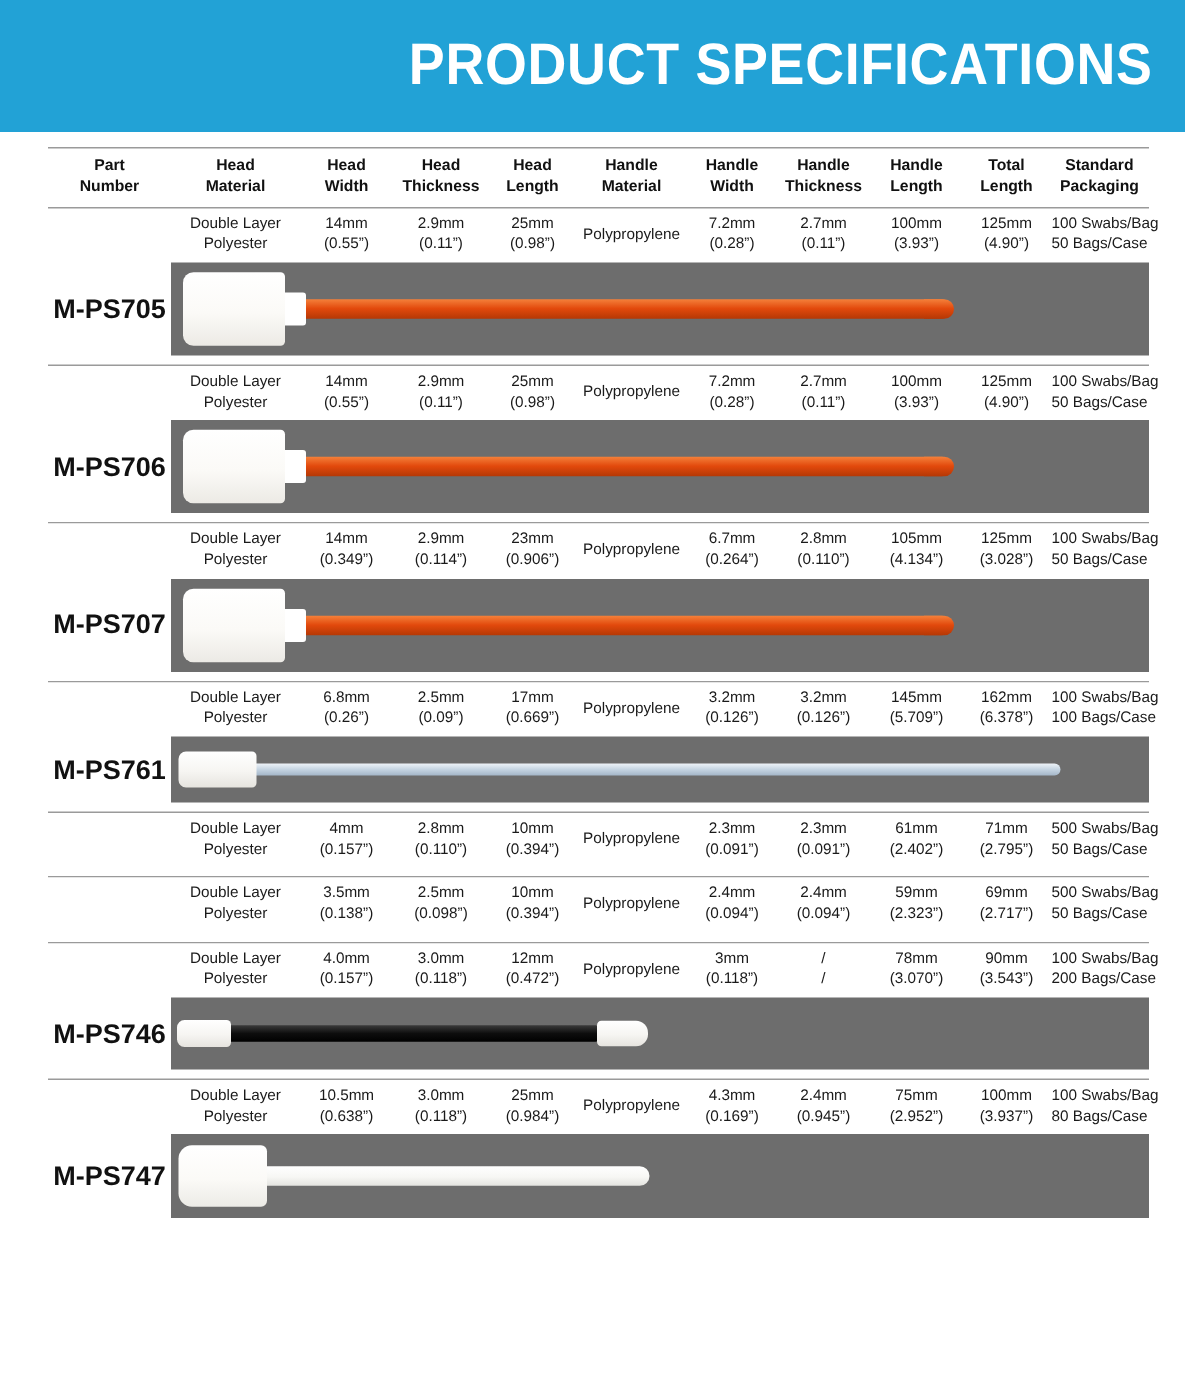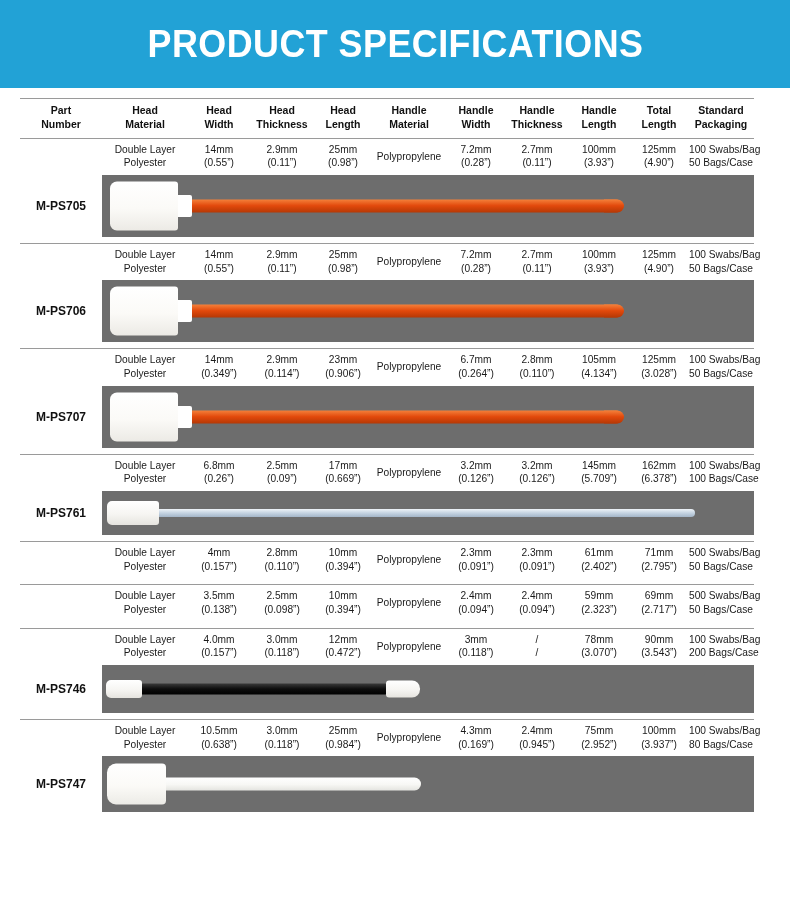--- a/index.html
+++ b/index.html
@@ -18,36 +18,36 @@
     overflow: hidden;
   }
 
   
   .banner {
     width: 790px;
     height: 88px;
     background: #22A2D6;
     display: flex;
     align-items: center;
-    justify-content: center;
+    justify-content: flex-end;
   }
   .banner-title {
     color: #ffffff;
     font-size: 39px;
     font-weight: bold;
     letter-spacing: 0.5px;
     font-family: "Liberation Sans", sans-serif;
     transform: scaleX(0.92);
     white-space: nowrap;
   }
 
   
   .table-area {
     width: 790px;
-    padding: 10px 28px 0 20px;
+    padding: 10px 28px 0 32px;
   }
   .spec-table {
     width: 734px;
     border-collapse: collapse;
     table-layout: fixed;
   }
 
   
   .header-row th {
     font-size: 10.5px;
@@ -87,21 +87,21 @@
   }
   .cell-l1, .cell-l2 { display: block; white-space: nowrap; }
   .td-partnum { background: #ffffff; }
 
   
   .img-row td {
     padding: 0;
     background: #ffffff;
   }
   .partnum-cell {
-    font-size: 12px;
+    font-size: 18px;
     font-weight: bold;
     color: #111111;
     text-align: center;
     vertical-align: middle;
     background: #ffffff;
     white-space: nowrap;
   }
   .photo-cell {
     padding: 0;
     vertical-align: middle;

